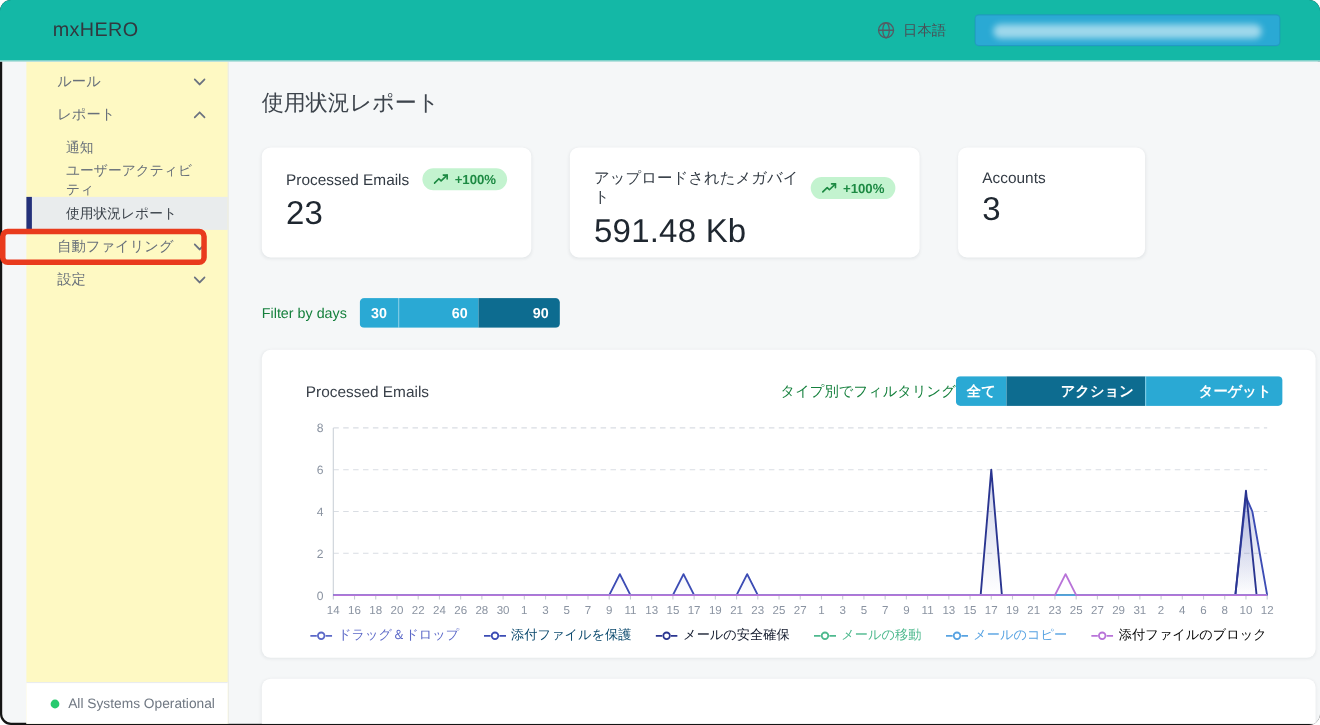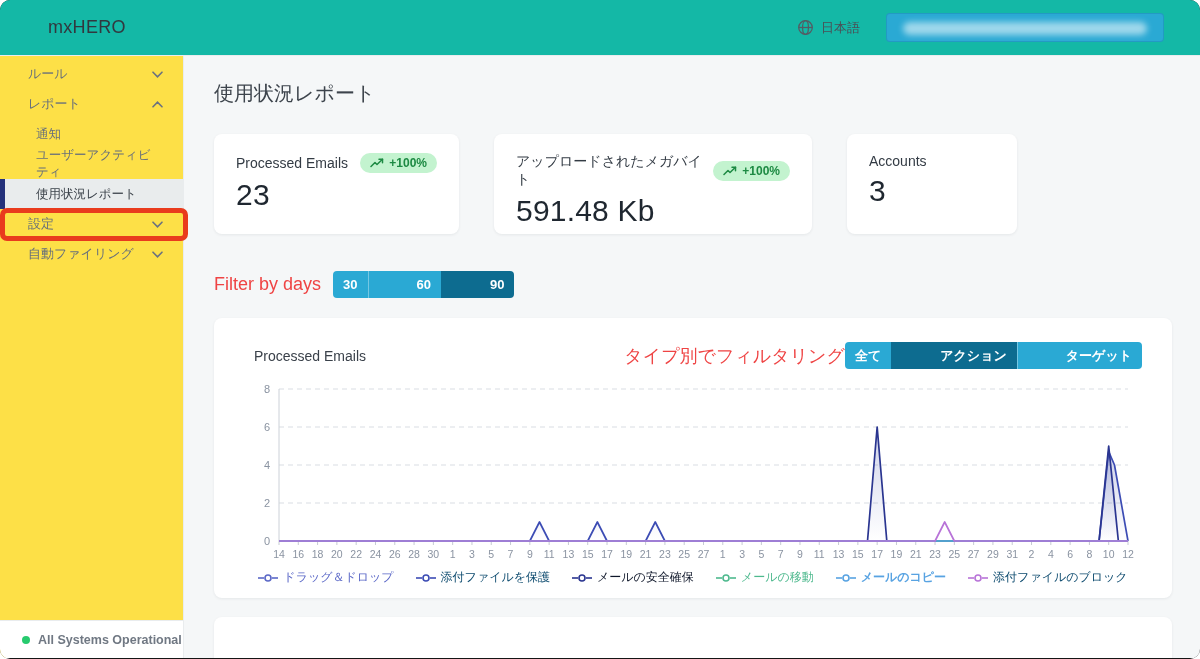--- a/index.html
+++ b/index.html
@@ -13,53 +13,53 @@
   .logo { font-size:18px; font-weight:500; color:#32383f; letter-spacing:.3px; }
   .topbar-right { display:flex; align-items:center; gap:26px; }
   .lang { display:flex; align-items:center; gap:7px; font-size:13px; color:#4a5056; cursor:pointer; }
   .account-btn { position:relative; width:278px; height:29px; border:1px solid rgba(10,110,145,.25);
                  border-radius:4px; background:var(--accent); cursor:pointer; }
   .account-btn .redact { position:absolute; left:16px; right:16px; top:8px; height:13px;
                  background:rgba(255,255,255,.55); border-radius:7px; filter:blur(3px); }
 
   
   .body { display:flex; height:602px; }
-  .sidebar { position:relative; width:184px; background:#fde047; border-right:1px solid #e9ecee; flex:none; padding-top:3px; }
+  .sidebar { position:relative; width:184px; background:#fef9c3; border-right:1px solid #e9ecee; flex:none; padding-top:3px;margin-left:24px; }
   .content { flex:1; overflow:hidden; padding:24px 28px 0 30px; background:#f5f7f8; }
 
   
   .side-item, .side-sub { height:30px; display:flex; align-items:center; justify-content:space-between;
       padding:0 20px 0 28px; font-size:13px; color:#68707a; cursor:pointer; position:relative; }
   .side-sub { padding-left:36px; font-size:12.5px; justify-content:flex-start; }
   .side-sub.active { background:#e9eced; color:#3c434b; }
   .side-sub.active::before { content:""; position:absolute; left:0; top:0; bottom:0; width:5px; background:var(--sidebar-active-bar); }
   .chev { flex:none; }
   .sidebar-status { position:absolute; left:0; right:0; bottom:0; height:38px; background:#fff;
       border-top:1px solid #e9ecee; display:flex; align-items:center; gap:8px; padding-left:22px;
-      font-size:12.5px; font-weight:700; color:#707883; }
+      font-size:12.5px; font-weight:400; color:#707883; }
   .dot { width:8px; height:8px; border-radius:50%; background:var(--status-green); flex:none; }
 
   
   .annotation-box { position:absolute; left:0; top:208px; width:188px; height:33px;
       border:5px solid var(--annotation); border-radius:7px; z-index:40; pointer-events:none; }
 
   
   .page-title { font-size:20px; font-weight:500; color:#3d444c; margin-bottom:27px; }
 
   .cards { display:flex; gap:35px; }
   .card { background:#fff; border-radius:8px; box-shadow:0 1px 3px rgba(16,24,40,.07); height:100px; padding:19px 22px; }
   .card-1 { width:245px; } .card-2 { width:318px; } .card-3 { width:170px; }
   .card-top { display:flex; align-items:center; justify-content:space-between; gap:10px; }
   .card-label { font-size:14px; color:#333b44; }
   .badge { display:flex; align-items:center; gap:5px; background:var(--badge-bg); color:var(--badge-text);
            font-size:12px; font-weight:600; padding:3px 10px; border-radius:12px; white-space:nowrap; }
   .card-value { font-size:30px; font-weight:500; color:#1f2730; margin-top:5px; letter-spacing:.2px; }
 
   .days-filter { margin-top:37px; display:flex; align-items:center; gap:12px; }
-  .filter-label { font-size:18px; color:#ef4444; }
+  .filter-label { font-size:13px; color:#15803d; }
   .seg { display:flex; border-radius:4px; overflow:hidden; }
   .seg button { border:none; background:var(--accent); color:#fff; font-weight:700; font-size:13px;
                 height:27px; min-width:33px; padding:0 10px; cursor:pointer; font-family:inherit; }
   .seg button + button { border-left:1px solid rgba(255,255,255,.35);padding-left:48px; }
   .seg button.selected { background:var(--accent-dark); border-left-color:transparent; }
 
   .chart-card { margin-top:20px; background:#fff; border-radius:8px; box-shadow:0 1px 3px rgba(16,24,40,.07);
                 padding:24px 30px 12px; width:958px; }
   .chart-head { display:flex; align-items:center; justify-content:space-between; padding-left:10px; }
   .chart-title { font-size:14px; color:#3a414a; }
@@ -112,27 +112,27 @@
       <div class="side-sub">
         <span>通知</span>
       </div>
       <div class="side-sub">
         <span>ユーザーアクティビティ</span>
       </div>
       <div class="side-sub active">
         <span>使用状況レポート</span>
       </div>
       <div class="side-item">
-        <span>設定</span>
+        <span>自動ファイリング</span>
         <svg class="chev" width="11" height="7" viewBox="0 0 11 7" fill="none" stroke="#6b7280" stroke-width="1.6" stroke-linecap="round">
             <polyline points="1,1.2 5.5,5.8 10,1.2"></polyline>
           </svg>
       </div>
       <div class="side-item">
-        <span>自動ファイリング</span>
+        <span>設定</span>
         <svg class="chev" width="11" height="7" viewBox="0 0 11 7" fill="none" stroke="#6b7280" stroke-width="1.6" stroke-linecap="round">
             <polyline points="1,1.2 5.5,5.8 10,1.2"></polyline>
           </svg>
       </div>
       <div class="sidebar-status">
         <span class="dot"></span>
         <span>All Systems Operational</span>
       </div>
     </aside>
 
@@ -338,29 +338,29 @@
               <span>メールの安全確保</span>
             </div>
             <div class="legend-item" style="color: rgb(78, 185, 142);">
               <svg width="20" height="10" viewBox="0 0 20 10">
                 <line x1="0" y1="5" x2="6" y2="5" stroke="#4eb98e" stroke-width="1.6"></line>
                 <circle cx="10" cy="5" r="3" fill="none" stroke="#4eb98e" stroke-width="1.6"></circle>
                 <line x1="14" y1="5" x2="20" y2="5" stroke="#4eb98e" stroke-width="1.6"></line>
               </svg>
               <span>メールの移動</span>
             </div>
-            <div class="legend-item" style="color: rgb(88, 163, 226); font-weight: bold;">
+            <div class="legend-item" style="color: rgb(88, 163, 226);">
               <svg width="20" height="10" viewBox="0 0 20 10">
                 <line x1="0" y1="5" x2="6" y2="5" stroke="#58a3e2" stroke-width="1.6"></line>
                 <circle cx="10" cy="5" r="3" fill="none" stroke="#58a3e2" stroke-width="1.6"></circle>
                 <line x1="14" y1="5" x2="20" y2="5" stroke="#58a3e2" stroke-width="1.6"></line>
               </svg>
               <span>メールのコピー</span>
             </div>
-            <div class="legend-item" style="color: #0c4a6e; align-items: center;">
+            <div class="legend-item" style="color: #000000; align-items: center;">
               <svg width="20" height="10" viewBox="0 0 20 10">
                 <line x1="0" y1="5" x2="6" y2="5" stroke="#b873d8" stroke-width="1.6"></line>
                 <circle cx="10" cy="5" r="3" fill="none" stroke="#b873d8" stroke-width="1.6"></circle>
                 <line x1="14" y1="5" x2="20" y2="5" stroke="#b873d8" stroke-width="1.6"></line>
               </svg>
               <span>添付ファイルのブロック</span>
             </div>
           </div>
       </div>
 

